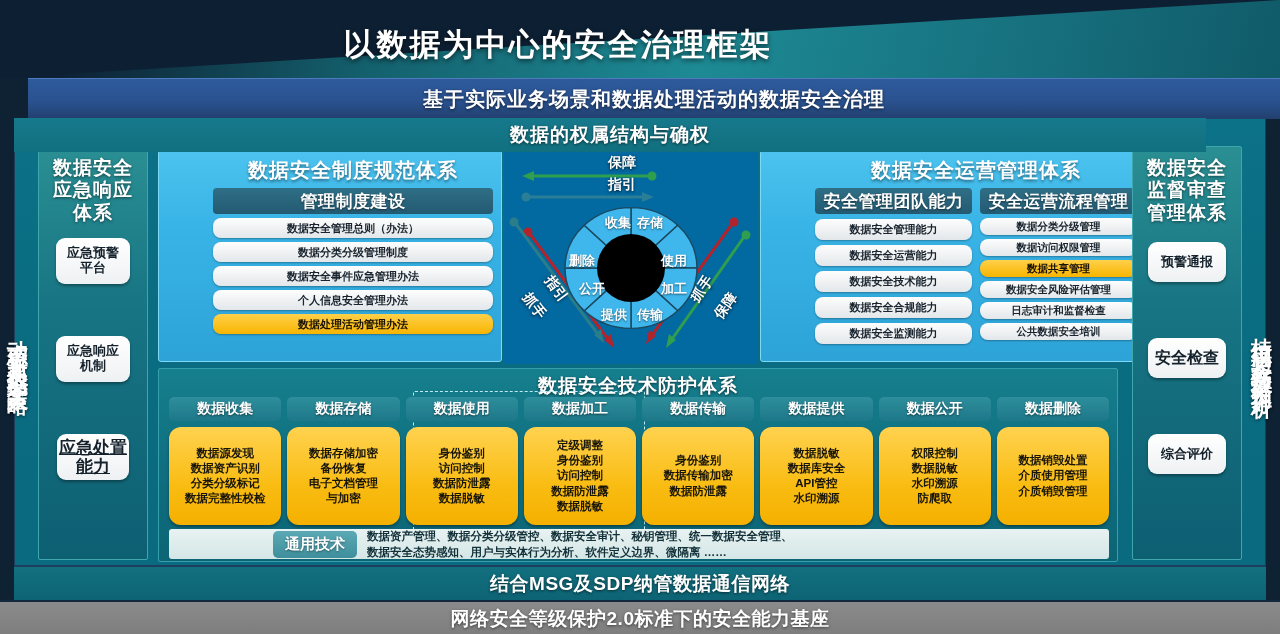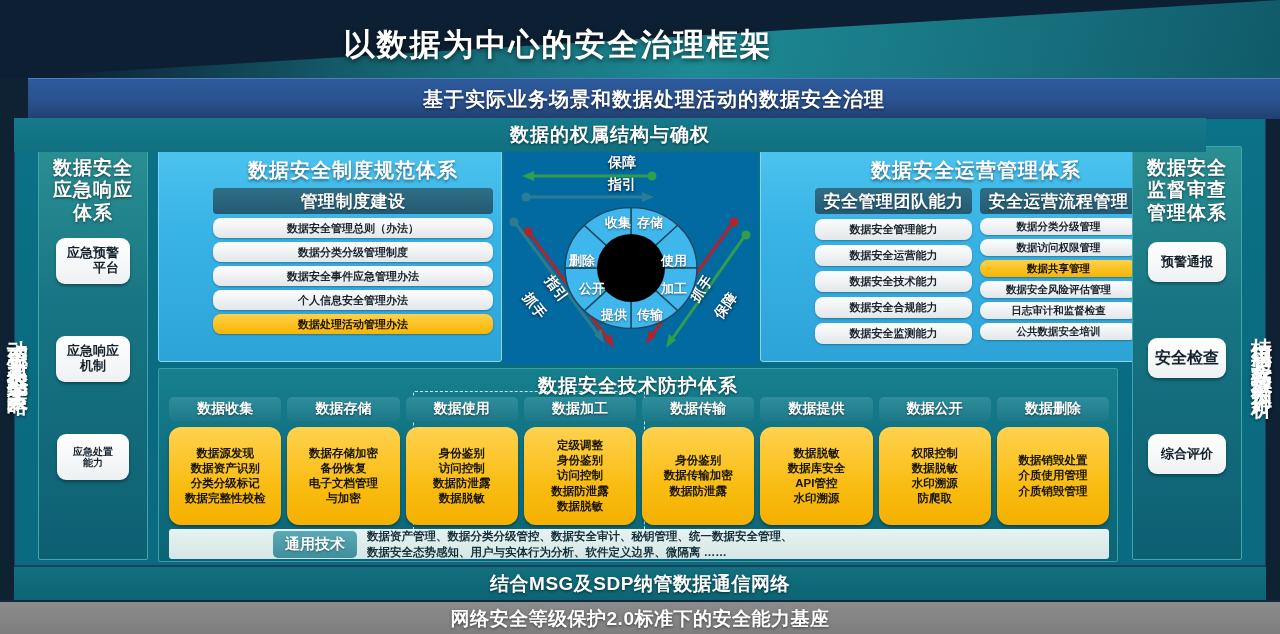--- a/index.html
+++ b/index.html
@@ -222,33 +222,33 @@
   <div class="vstrip right">
     <span>持续用户鉴权与数据行为分析</span>
   </div>
 
   <div class="panel sidecol" style="left:38px;top:146px;width:110px;height:414px;">
     <div class="sc-title">
       <div>数据安全</div>
       <div>应急响应</div>
       <div>体系</div>
     </div>
-    <div class="pill" style="width:74px;height:46px;margin-top:14px;font-size:13px;text-align:right;">
+    <div class="pill" style="width:74px;height:46px;margin-top:14px;font-size:13px;">
       <div>
         <div>应急预警</div>
         <div>平台</div>
       </div>
     </div>
     <div class="pill" style="width:74px;height:46px;margin-top:52px;font-size:13px;">
       <div>
         <div>应急响应</div>
         <div>机制</div>
       </div>
     </div>
-    <div class="pill" style="width:72px;height:46px;margin-top:52px;font-size:10px;">
+    <div class="pill" style="width:72px;height:46px;margin-top:52px;font-size:17px;text-decoration:underline;">
       <div>
         <div>应急处置</div>
         <div>能力</div>
       </div>
     </div>
   </div>
 
   <div class="panel bluepanel" style="left:158px;top:150px;width:344px;height:212px;">
     <div class="bp-title">数据安全制度规范体系</div>
     <div style="display:flex;gap:8px;padding:4px 8px 0 8px;">

